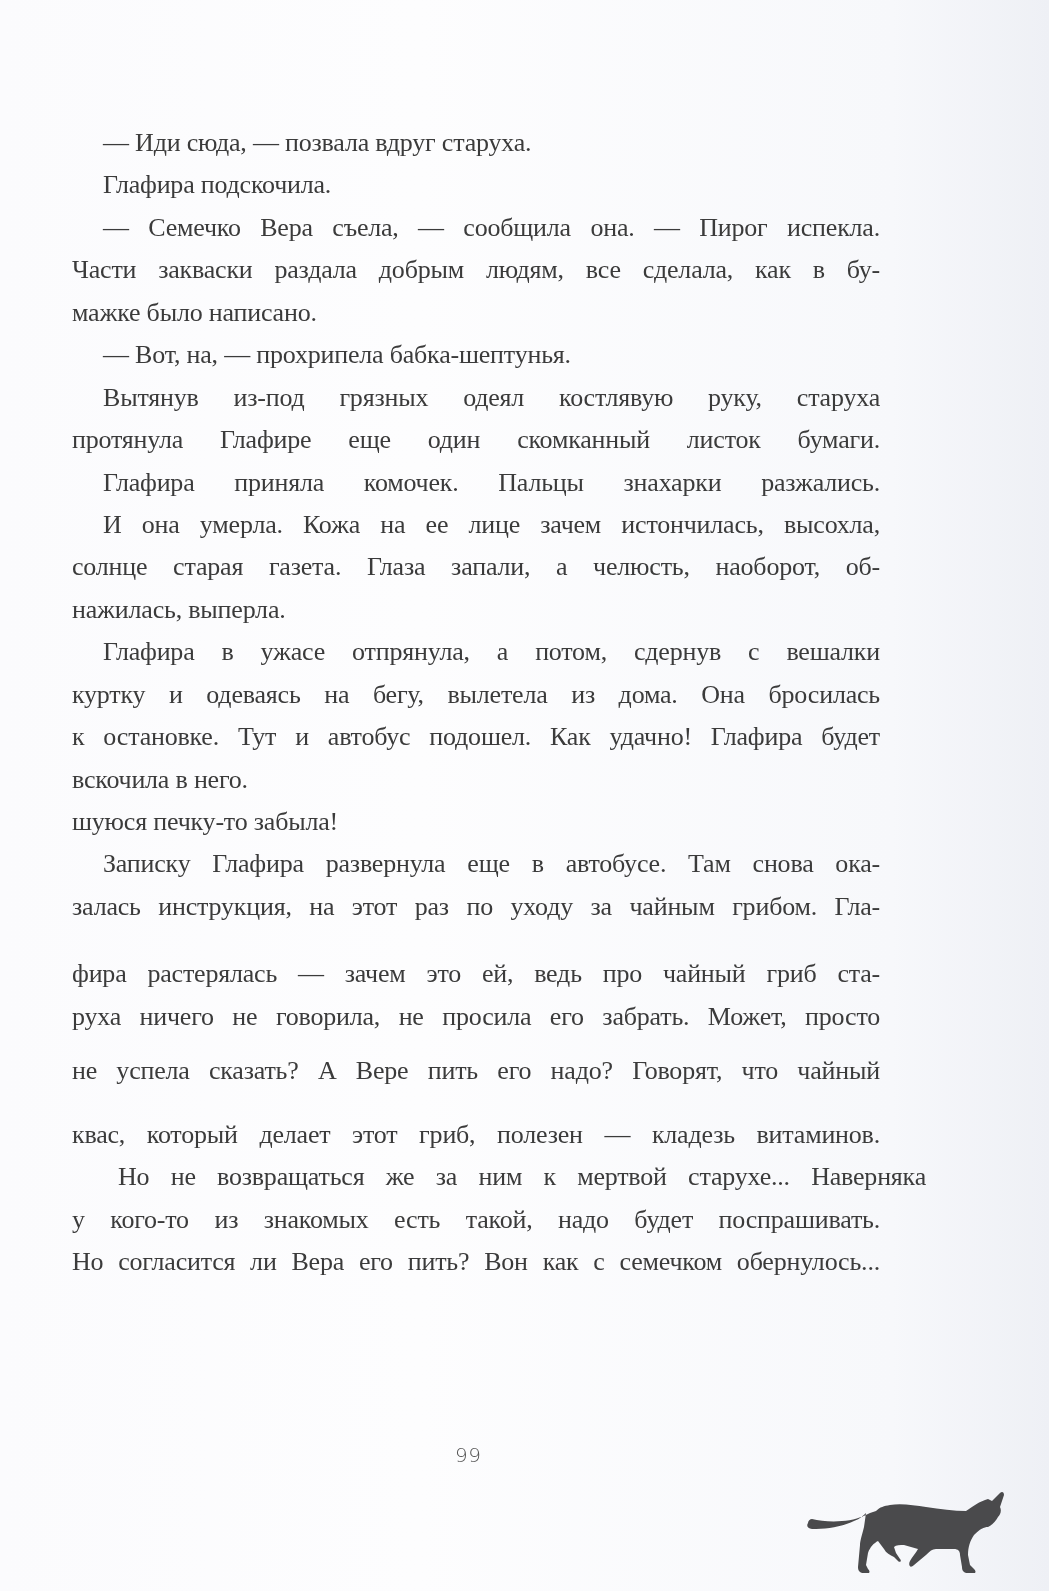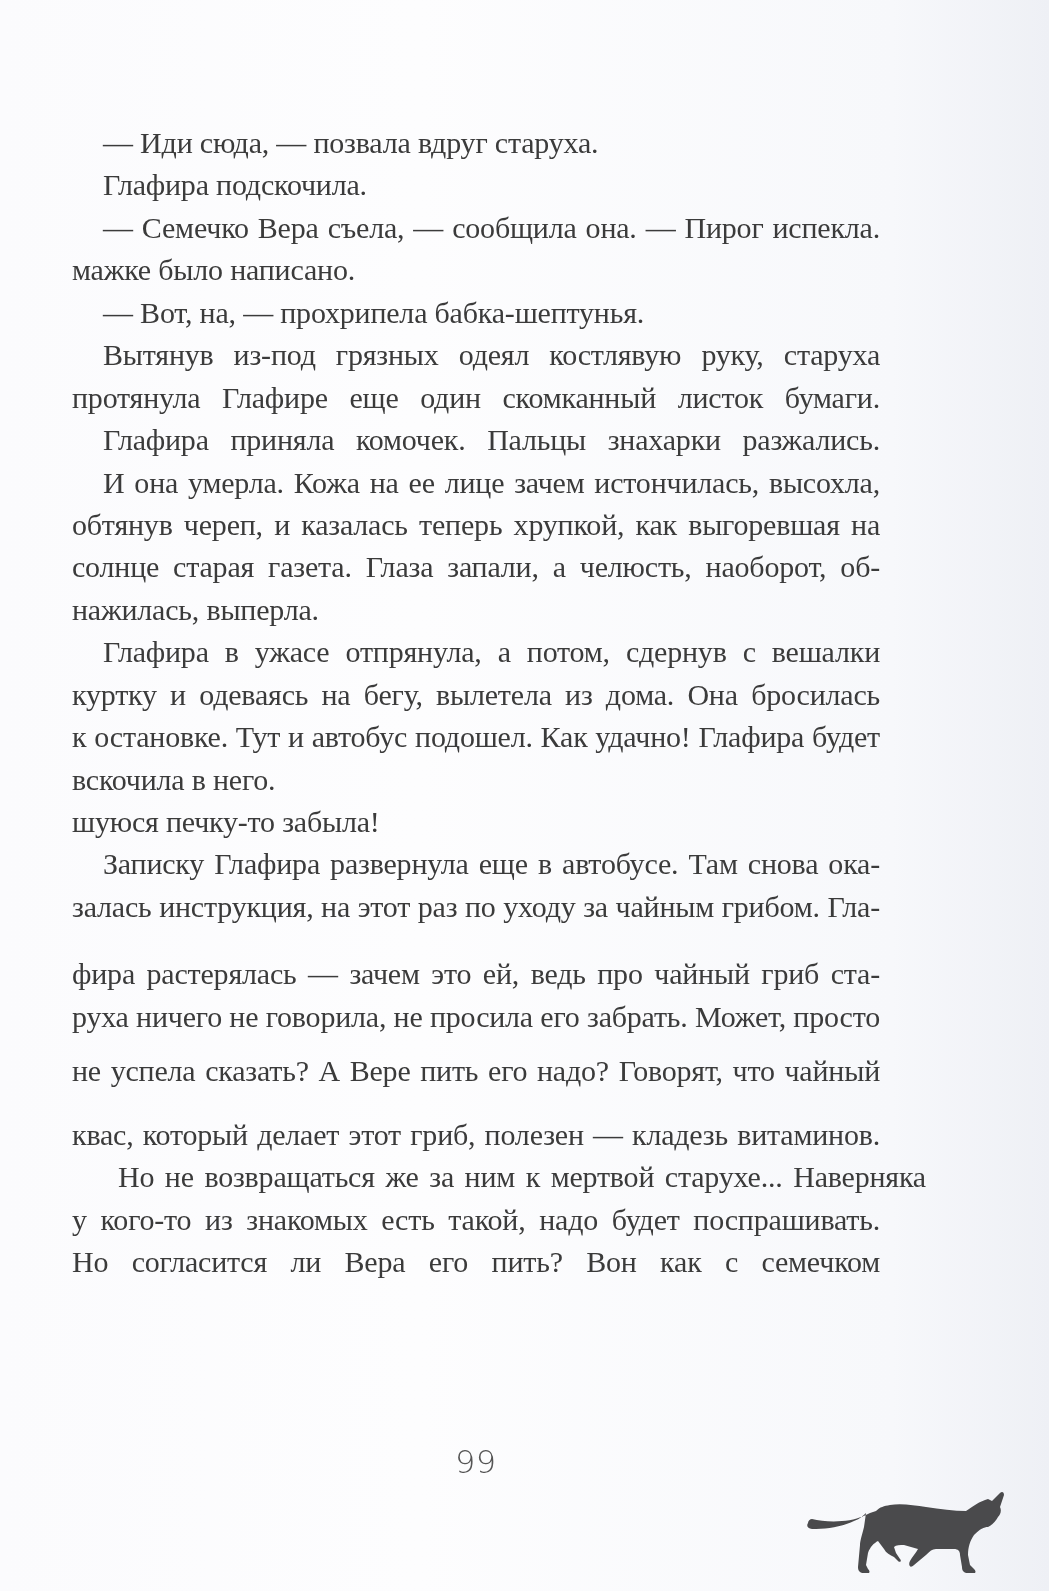--- a/index.html
+++ b/index.html
@@ -25,21 +25,21 @@
     .text-block {
       position: absolute;
       left: 72px;
       top: 122px;
       width: 808px;
     }
     .line {
       display: block;
       height: 42.45px;
       line-height: 42.45px;
-      font-size: 30px;
+      font-size: 26px;
       white-space: nowrap;
       letter-spacing: -0.2px;
       color: #3b3b3b;
       transform-origin: left center;
     }
     .line.indent {
       padding-left: 31px;
     }
     .line.justify {
       text-align: justify;
@@ -51,48 +51,48 @@
       width: 777px;
     }
     .line.justify.full {
       width: 808px;
     }
     .page-number {
       position: absolute;
       left: 455px;
       top: 1443px;
       font-family: "DejaVu Sans", sans-serif;
-      font-size: 32px;
+      font-size: 20px;
       font-weight: 300;
       color: #555555;
       letter-spacing: 0.5px;
     }
     .cat {
       position: absolute;
       left: 804px;
       top: 1489px;
       width: 222px;
       height: 88px;
     }
   </style>
 </head>
 <body>
 
 <div class="page">
   <div class="text-block" id="text-block">
       <span class="line indent" style="white-space: nowrap; width: auto; display: block;">— Иди сюда, — позвала вдруг старуха.</span>
       <span class="line indent" style="white-space: nowrap; width: auto; display: block;">Глафира подскочила.</span>
       <span class="line indent justify" style="white-space: normal; width: 808px; display: block; box-sizing: border-box;">— Семечко Вера съела, — сообщила она. — Пирог испекла.</span>
+      <span class="line justify full" style="white-space: normal; width: 808px; display: block; box-sizing: border-box;">Части закваски раздала добрым людям, все сделала, как в бу-</span>
       <span class="line" style="white-space: nowrap; width: auto; display: block;">мажке было написано.</span>
       <span class="line indent" style="white-space: nowrap; width: auto; display: block;">— Вот, на, — прохрипела бабка-шептунья.</span>
       <span class="line indent justify" style="white-space: normal; width: 808px; display: block; box-sizing: border-box;">Вытянув из-под грязных одеял костлявую руку, старуха</span>
       <span class="line justify full" style="white-space: normal; width: 808px; display: block; box-sizing: border-box;">протянула Глафире еще один скомканный листок бумаги.</span>
       <span class="line indent justify" style="white-space: normal; width: 808px; display: block; box-sizing: border-box;">Глафира приняла комочек. Пальцы знахарки разжались.</span>
       <span class="line indent justify" style="white-space: normal; width: 808px; display: block; box-sizing: border-box;">И она умерла. Кожа на ее лице зачем истончилась, высохла,</span>
-      <span class="line justify full" style="white-space: normal; width: 808px; display: block; box-sizing: border-box;">обтянув череп, и казалась теперь хрупкой, как выгоревшая на</span>
       <span class="line justify full" style="white-space: normal; width: 808px; display: block; box-sizing: border-box;">солнце старая газета. Глаза запали, а челюсть, наоборот, об-</span>
       <span class="line" style="white-space: nowrap; width: auto; display: block;">нажилась, выперла.</span>
       <span class="line indent justify" style="white-space: normal; width: 808px; display: block; box-sizing: border-box;">Глафира в ужасе отпрянула, а потом, сдернув с вешалки</span>
       <span class="line justify full" style="white-space: normal; width: 808px; display: block; box-sizing: border-box;">куртку и одеваясь на бегу, вылетела из дома. Она бросилась</span>
       <span class="line justify full" style="white-space: normal; width: 808px; display: block; box-sizing: border-box;">к остановке. Тут и автобус подошел. Как удачно! Глафира будет</span>
       <span class="line" style="white-space: nowrap; width: auto; display: block;">вскочила в него.</span>
       <span class="line" style="white-space: nowrap; width: auto; display: block;">шуюся печку-то забыла!</span>
       <span class="line indent justify" style="white-space: normal; width: 808px; display: block; box-sizing: border-box;">Записку Глафира развернула еще в автобусе. Там снова ока-</span>
       <span class="line justify full" style="white-space: normal; width: 808px; display: block; box-sizing: border-box;">залась инструкция, на этот раз по уходу за чайным грибом. Гла-</span>
       <span class="line justify full" style="white-space: normal; width: 808px; display: block; box-sizing: border-box; margin-top: 25px;">фира растерялась — зачем это ей, ведь про чайный гриб ста-</span>

